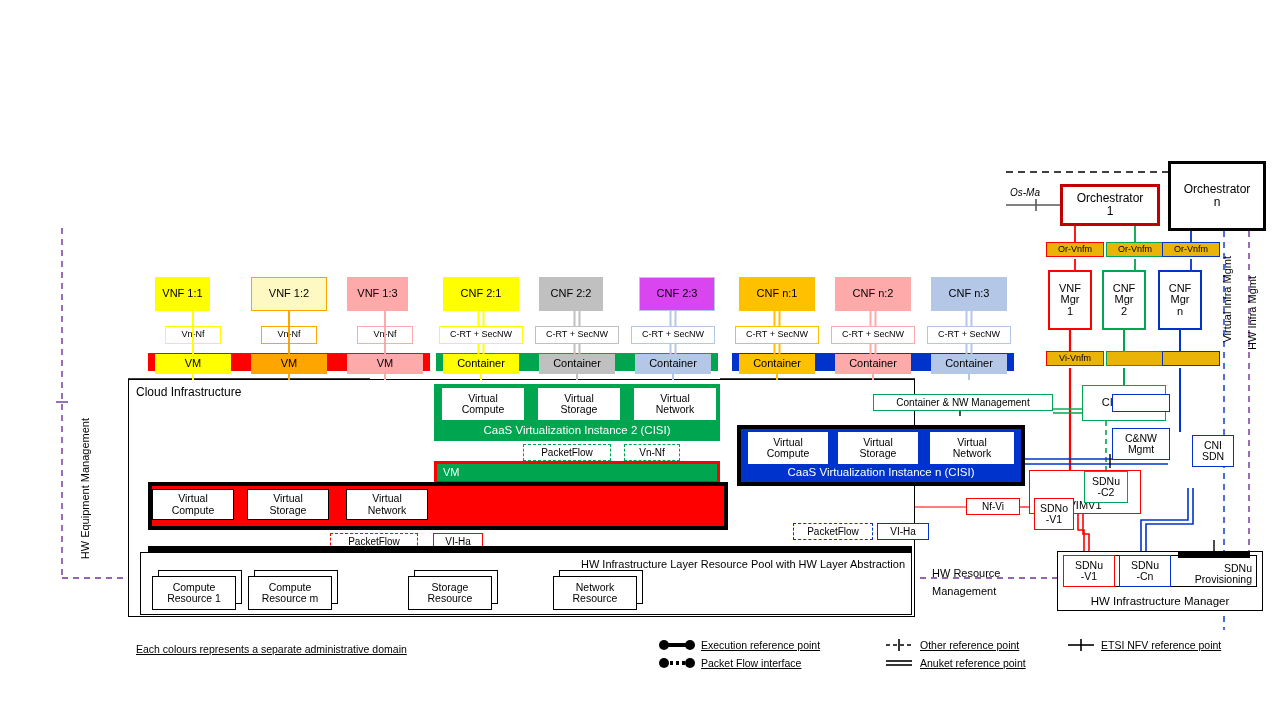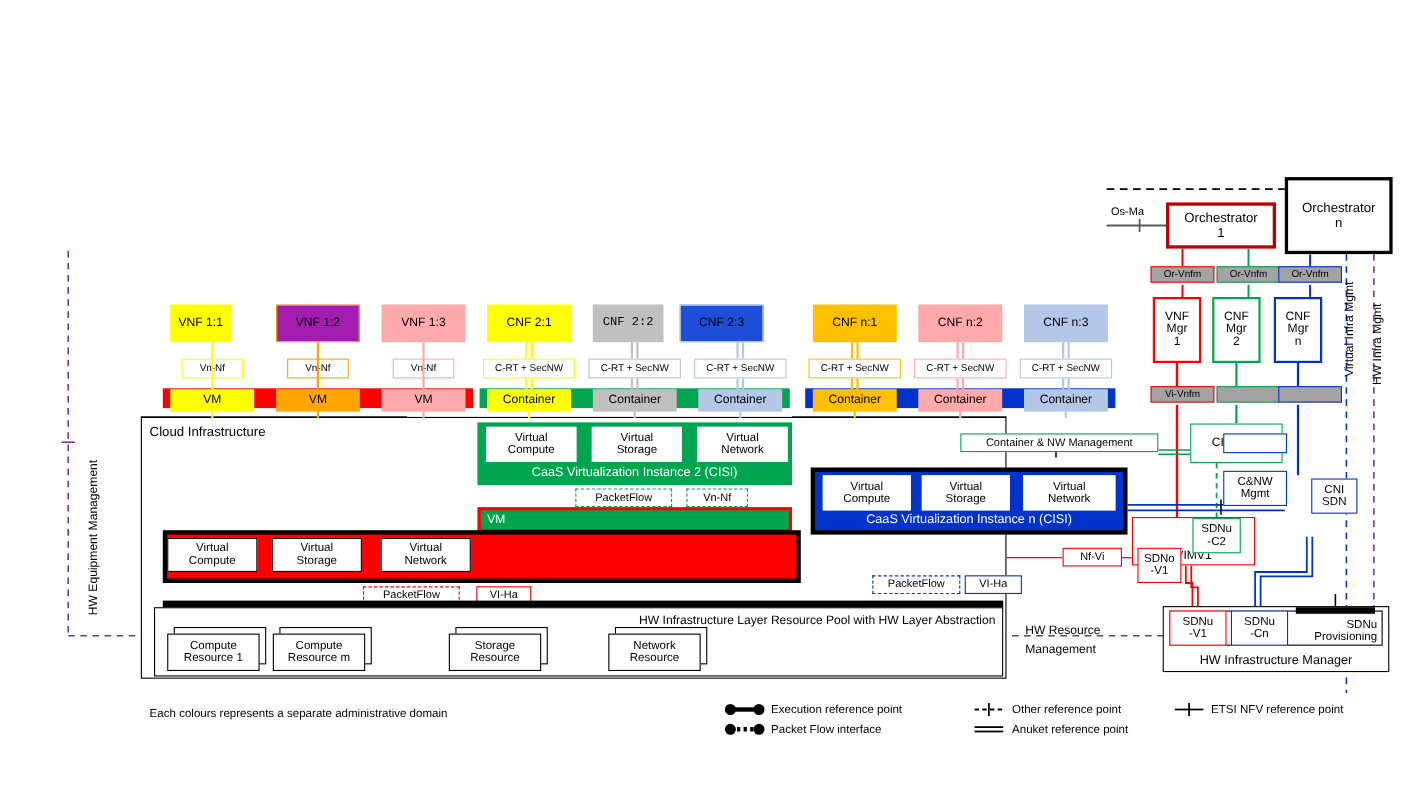--- a/index.html
+++ b/index.html
@@ -13,29 +13,29 @@
 
   
   #ossbss{left:48px;top:161px;width:958px;height:67px;border:3px solid #808080;
           background:#fff;font-size:13px;}
 
   
   #orch1{left:1060px;top:184px;width:100px;height:42px;border:3px solid #C00000;
          background:#fff;font-size:12px;flex-direction:column;}
   #orchn{left:1168px;top:161px;width:98px;height:70px;border:3px solid #000;
          background:#fff;font-size:12px;flex-direction:column;}
-  #osma{left:1010px;top:186px;width:44px;height:14px;font-size:10px;justify-content:flex-start;}
+  #osma{left:1010px;top:186px;width:44px;height:14px;font-size:10px;justify-content:flex-start;font-style:italic;}
 
   
   .mgr{width:44px;height:60px;font-size:11px;flex-direction:column;background:#fff;}
   #vnfmgr1{left:1048px;top:270px;border:2px solid #FF0000;}
   #cnfmgr2{left:1102px;top:270px;border:2px solid #00A550;}
   #cnfmgrn{left:1158px;top:270px;border:2px solid #0033CC;}
 
-  .rp{height:15px;font-size:9px;background:#a3a3a3;}
+  .rp{height:15px;font-size:9px;background:#eab308;}
   #orvnfm1{left:1046px;top:242px;width:58px;border:1.5px solid #FF0000;}
   #orvnfm2{left:1106px;top:242px;width:58px;border:1.5px solid #00A550;}
   #orvnfm3{left:1162px;top:242px;width:58px;border:1.5px solid #0033CC;}
   #vivnfm1{left:1046px;top:351px;width:58px;border:1.5px solid #FF0000;}
   #vivnfm2{left:1106px;top:351px;width:58px;border:1.5px solid #00A550;}
   #vivnfm3{left:1162px;top:351px;width:58px;border:1.5px solid #0033CC;}
 
   
   .fn{height:34px;font-size:11px;}
   .rpsm{height:18px;font-size:9px;background:#fff;}
@@ -106,21 +106,21 @@
   
   .vlabel{position:absolute;writing-mode:vertical-rl;transform:rotate(180deg);
           font-size:11px;white-space:nowrap;}
   #hweqm{left:79px;top:418px;}
   #virtinf{left:1221px;top:256px;}
   #hwinf{left:1246px;top:276px;}
   #hwresm{left:932px;top:565px;width:90px;font-size:11px;line-height:1.6;}
 
   
   #legend{position:absolute;left:136px;top:639px;width:1140px;height:40px;font-size:10.5px;}
-  .lgrow{position:absolute;white-space:nowrap;}
+  .lgrow{position:absolute;white-space:nowrap;text-decoration:underline;}
 </style>
 </head>
 <body>
 
 <div class="canvas">
 
   <svg class="wires">
 
     <path d="M1006 172 H1168" stroke="#000" stroke-width="1.6" fill="none" stroke-dasharray="7,5"></path>
 
@@ -270,57 +270,57 @@
       <div class="bx" style="left: 732px; top: 353px; width: 282px; height: 18px; background: rgb(0, 51, 204);"></div>
       <div class="bx fn" style="left: 155px; top: 277px; width: 55px; background: rgb(255, 255, 0); border: 1px solid rgb(255, 255, 0);">
         <span>VNF 1:1</span>
       </div>
       <div class="bx rpsm" style="left: 165px; top: 326px; width: 56px; border: 1.5px solid rgb(255, 255, 0); background: rgb(255, 255, 255);">
         <span>Vn-Nf</span>
       </div>
       <div class="bx" style="left: 155px; top: 354px; width: 76px; height: 20px; background: rgb(255, 255, 0); border: 1px solid rgb(255, 255, 0); font-size: 11px;">
         <span>VM</span>
       </div>
-      <div class="bx fn" style="left: 251px; top: 277px; width: 76px; background: #a21caf; border: 1px solid rgb(255, 165, 0);">
+      <div class="bx fn" style="left: 251px; top: 277px; width: 76px; background: #fef9c3; border: 1px solid rgb(255, 165, 0);">
         <span>VNF 1:2</span>
       </div>
       <div class="bx rpsm" style="left: 261px; top: 326px; width: 56px; border: 1.5px solid rgb(255, 165, 0); background: rgb(255, 255, 255);">
         <span>Vn-Nf</span>
       </div>
       <div class="bx" style="left: 251px; top: 354px; width: 76px; height: 20px; background: rgb(255, 165, 0); border: 1px solid rgb(255, 165, 0); font-size: 11px;">
         <span>VM</span>
       </div>
-      <div class="bx fn" style="left: 347px; top: 277px; width: 76px; background: rgb(255, 170, 170); border: 1px solid rgb(255, 170, 170);">
+      <div class="bx fn" style="left: 347px; top: 277px; width: 61px; background: rgb(255, 170, 170); border: 1px solid rgb(255, 170, 170);">
         <span>VNF 1:3</span>
       </div>
       <div class="bx rpsm" style="left: 357px; top: 326px; width: 56px; border: 1.5px solid rgb(255, 170, 170); background: rgb(255, 255, 255);">
         <span>Vn-Nf</span>
       </div>
       <div class="bx" style="left: 347px; top: 354px; width: 76px; height: 20px; background: rgb(255, 170, 170); border: 1px solid rgb(255, 170, 170); font-size: 11px;">
         <span>VM</span>
       </div>
       <div class="bx fn" style="left: 443px; top: 277px; width: 76px; background: rgb(255, 255, 0); border: 1px solid rgb(255, 255, 0);">
         <span>CNF 2:1</span>
       </div>
       <div class="bx rpsm" style="left: 439px; top: 326px; width: 84px; border: 1.5px solid rgb(255, 255, 0); background: rgb(255, 255, 255);">
         <span>C-RT + SecNW</span>
       </div>
       <div class="bx" style="left: 443px; top: 354px; width: 76px; height: 20px; background: rgb(255, 255, 0); border: 1px solid rgb(255, 255, 0); font-size: 11px;">
         <span>Container</span>
       </div>
-      <div class="bx fn" style="left: 539px; top: 277px; width: 64px; background: rgb(192, 192, 192); border: 1px solid rgb(192, 192, 192); font-family: Liberation Mono, monospace;">
+      <div class="bx fn" style="left: 539px; top: 277px; width: 64px; background: rgb(192, 192, 192); border: 1px solid rgb(192, 192, 192);">
         <span>CNF 2:2</span>
       </div>
       <div class="bx rpsm" style="left: 535px; top: 326px; width: 84px; border: 1.5px solid rgb(192, 192, 192); background: rgb(255, 255, 255);">
         <span>C-RT + SecNW</span>
       </div>
       <div class="bx" style="left: 539px; top: 354px; width: 76px; height: 20px; background: rgb(192, 192, 192); border: 1px solid rgb(192, 192, 192); font-size: 11px;">
         <span>Container</span>
       </div>
-      <div class="bx fn" style="left: 618px; top: 277px; width: 76px; background: #1d4ed8; border: 1px solid rgb(180, 199, 231);">
+      <div class="bx fn" style="left: 639px; top: 277px; width: 76px; background: #d946ef; border: 1px solid rgb(180, 199, 231);">
         <span>CNF 2:3</span>
       </div>
       <div class="bx rpsm" style="left: 631px; top: 326px; width: 84px; border: 1.5px solid rgb(180, 199, 231); background: rgb(255, 255, 255);">
         <span>C-RT + SecNW</span>
       </div>
       <div class="bx" style="left: 635px; top: 354px; width: 76px; height: 20px; background: rgb(180, 199, 231); border: 1px solid rgb(180, 199, 231); font-size: 11px;">
         <span>Container</span>
       </div>
       <div class="bx fn" style="left: 739px; top: 277px; width: 76px; background: rgb(255, 192, 0); border: 1px solid rgb(255, 192, 0);">
         <span>CNF n:1</span>

